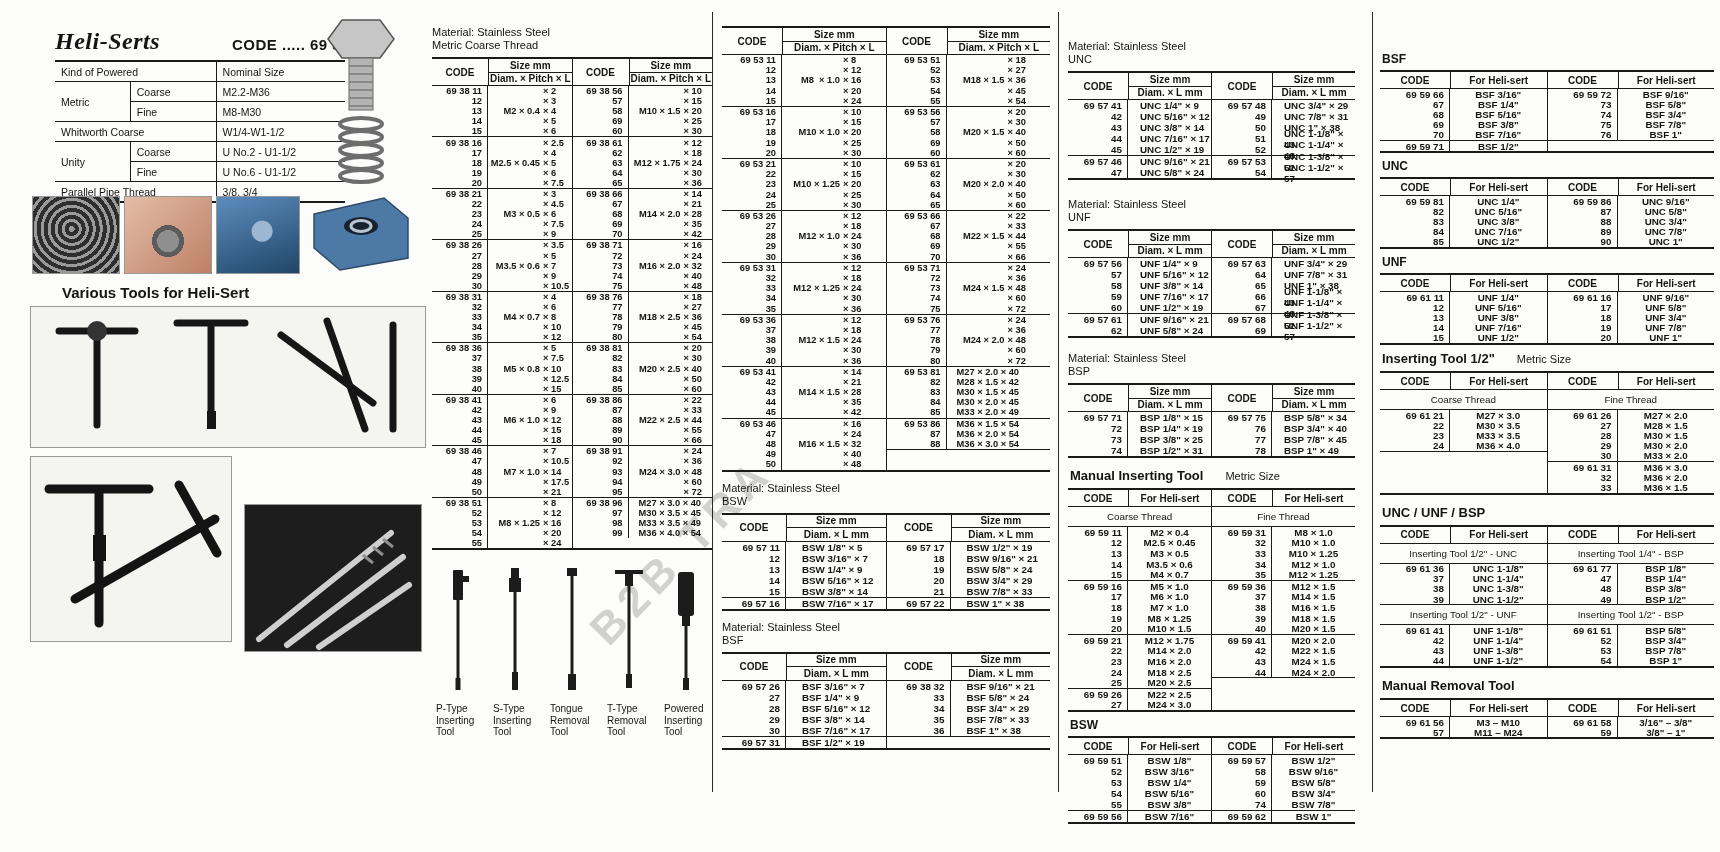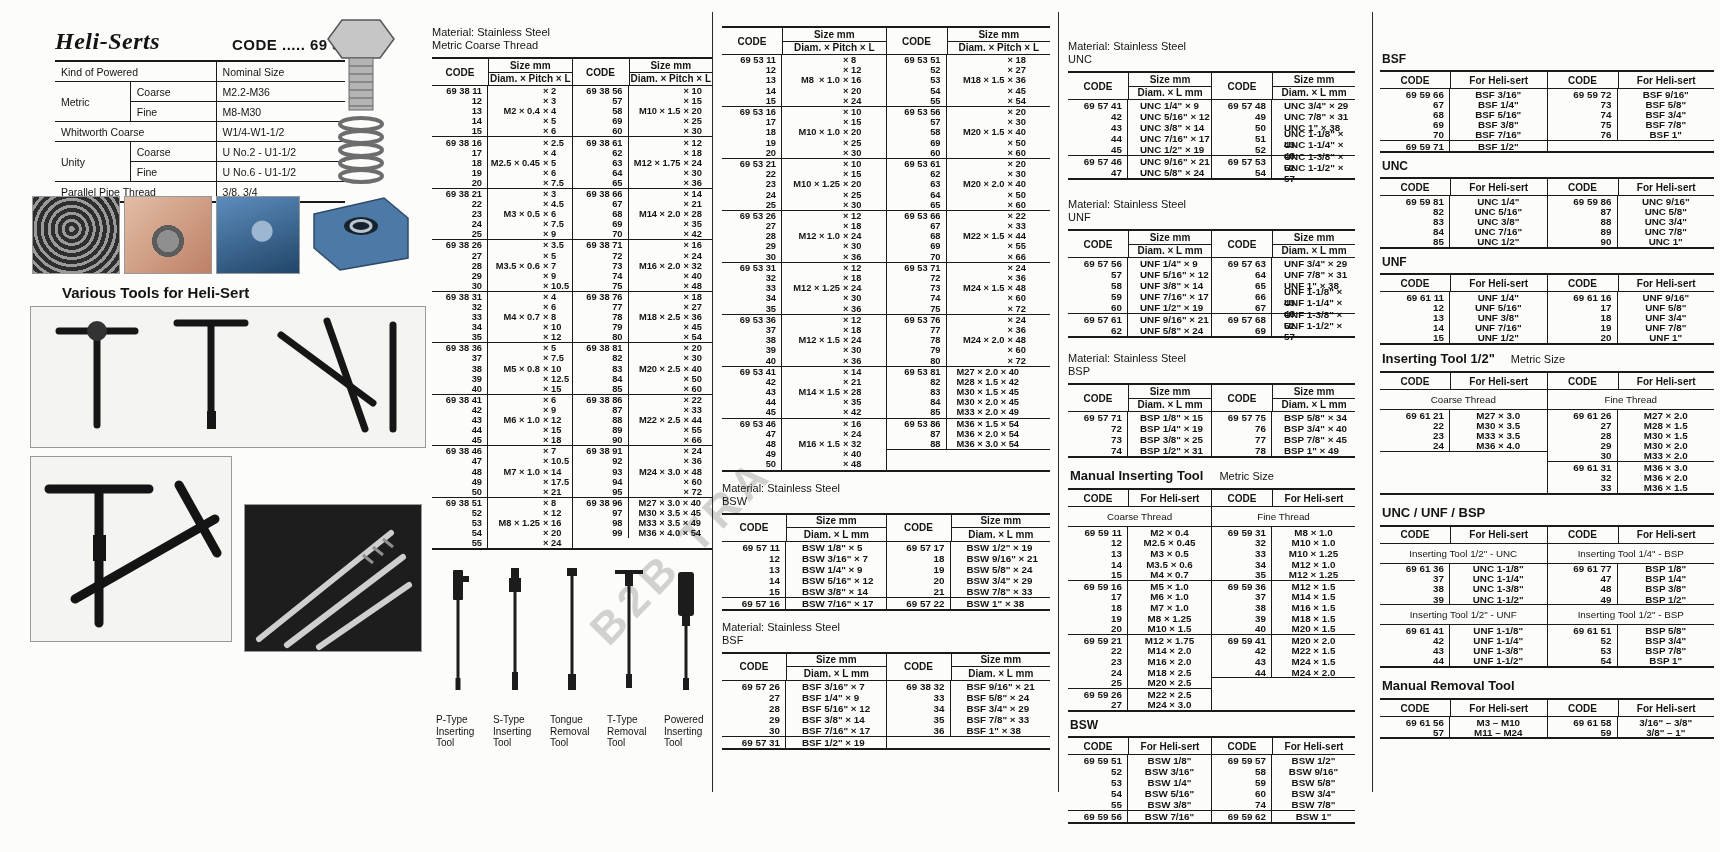--- a/index.html
+++ b/index.html
@@ -28,21 +28,21 @@
                   linear-gradient(160deg,#5d8cbd,#204668)}
   .asm{position:absolute;left:302px;top:16px}
   .tools1{position:absolute;left:30px;top:306px;width:396px;height:142px;background:#f4f4f1}
   .tools2{position:absolute;left:30px;top:456px;width:202px;height:186px;background:#f4f4f1}
   .tools3{position:absolute;left:244px;top:504px;width:178px;height:148px;background:#1d1d1d}
 
   
   .mat-title{font-size:11px;line-height:13px;margin-bottom:5px;white-space:pre-line}
   .sec-label{font-size:12px;font-weight:bold;margin:0 0 4px 2px}
   .sec-head{font-size:13px;font-weight:bold;margin:0 0 5px 2px}
-  .sec-head .side{font-size:11px;font-weight:normal;margin-left:16px}
+  .sec-head .side{font-size:11px;font-weight:normal;margin-left:22px}
   .ct{border-top:2px solid #1a1a1a;border-bottom:2px solid #1a1a1a;width:100%}
   .ct-head{display:flex;border-bottom:1px solid #1a1a1a;font-weight:bold;font-size:10px;text-align:center}
   .ct-h2 .ct-head{height:26px}
   .ct-h1 .ct-head{height:16px}
   .ct-hc{width:var(--cw);display:flex;align-items:center;justify-content:center;border-right:1px solid #1a1a1a}
   .ct-hs{flex:1;display:flex;flex-direction:column}
   .ct-hs:not(:last-child){border-right:1px solid #1a1a1a}
   .ct-hs1{flex:1;border-bottom:1px solid #1a1a1a;display:flex;align-items:center;justify-content:center}
   .ct-hs2{flex:1;display:flex;align-items:center;justify-content:center}
   .ct-hs0{flex:1;display:flex;align-items:center;justify-content:center}
@@ -64,21 +64,21 @@
   .t-mf{--cw:60px;--rh:10.2px;--sw:58px;font-size:9.3px}
   .t-inch{--cw:64px;--rh:11px;--pl:16px;font-size:9.8px}
   .t-c4{--cw:60px;--rh:11px;--pl:12px;font-size:9.8px}
   .t-mit{--cw:60px;--rh:10.6px;font-size:9.8px}
   .t-c5{--cw:70px;--rh:10.2px;font-size:9.8px}
   .gap6{height:6px}.gap10{height:10px}.gap14{height:14px}.gap18{height:18px}
 
   
   .tool-diagrams{display:flex;justify-content:space-between;margin-top:16px}
   .tool-cell{width:52px;display:flex;flex-direction:column;align-items:center}
-  .tool-cap{font-size:10px;line-height:11.5px;margin-top:20px;text-align:left;align-self:flex-start;padding-left:4px}
+  .tool-cap{font-size:10px;line-height:11.5px;margin-top:9px;text-align:left;align-self:flex-start;padding-left:4px}
 
   .watermark{position:absolute;left:598px;top:612px;font-size:44px;font-weight:bold;
              color:rgba(125,125,125,.34);letter-spacing:7px;transform:rotate(-46deg);
              transform-origin:left center;pointer-events:none}
 </style>
 </head>
 <body>
 
 <div class="brand">Heli-Serts</div>
 <div class="brand-code">CODE ..... 69 38 01</div>

